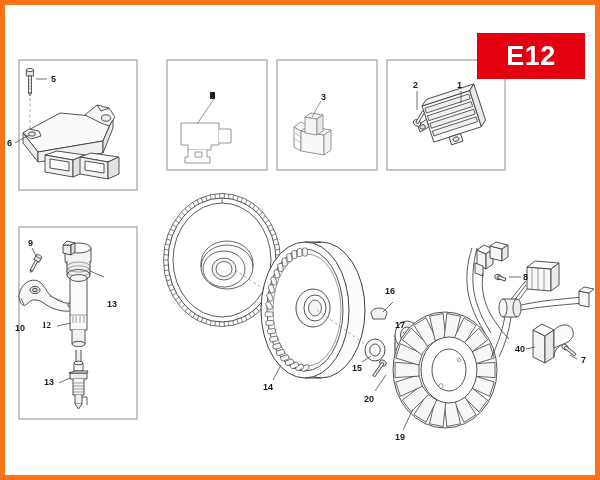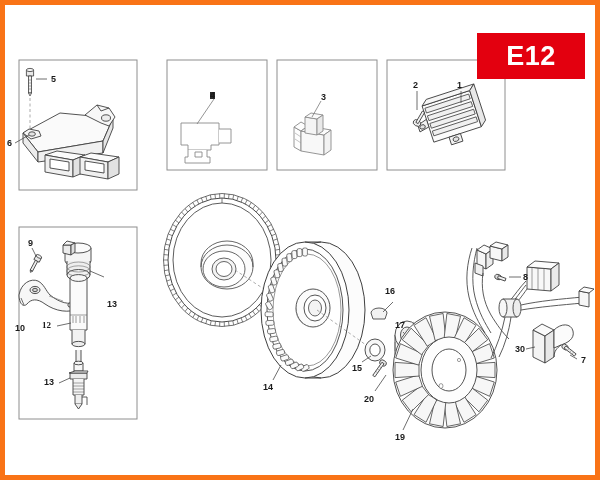--- a/index.html
+++ b/index.html
@@ -521,16 +521,16 @@
     <div class="lbl" style="left:10px;  top:303px;margin-top:16px;">10</div>
     <div class="lbl" style="left:39px; top:373px;">13</div>
     <div class="lbl" style="left:37px; top:316px;font-family:Liberation Serif, serif;">12</div>
     <div class="lbl" style="left:102px; top:267px;margin-top:28px;">13</div>
     <div class="lbl" style="left:258px; top:378px;">14</div>
     <div class="lbl" style="left:347px; top:359px;">15</div>
     <div class="lbl" style="left:380px; top:282px;">16</div>
     <div class="lbl" style="left:390px; top:316px;">17</div>
     <div class="lbl" style="left:359px; top:390px;">20</div>
     <div class="lbl" style="left:390px; top:428px;text-align:right;">19</div>
-    <div class="lbl" style="left:510px; top:340px;">30</div>
+    <div class="lbl" style="left:510px; top:340px;">40</div>
 
   </div>
 </div>
 
 </body></html>

